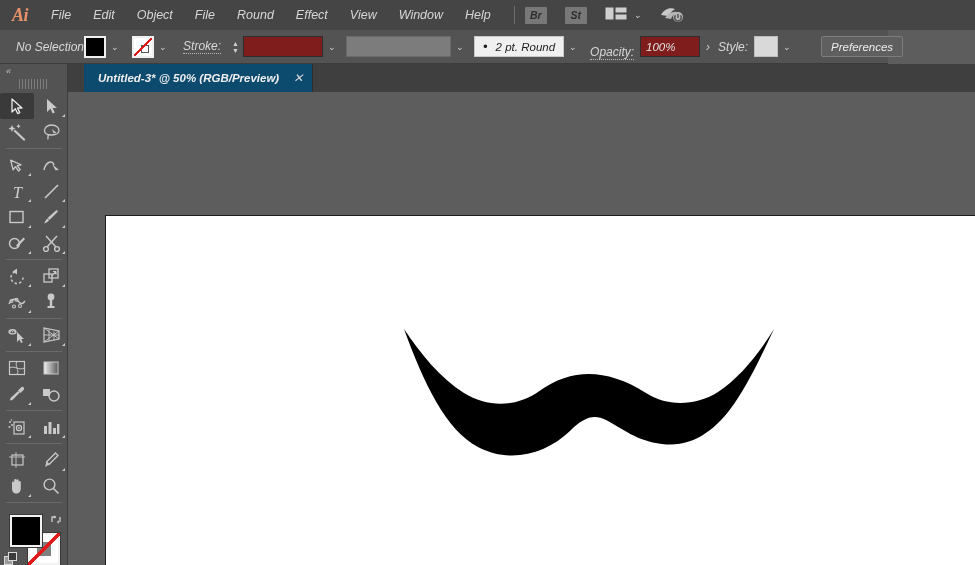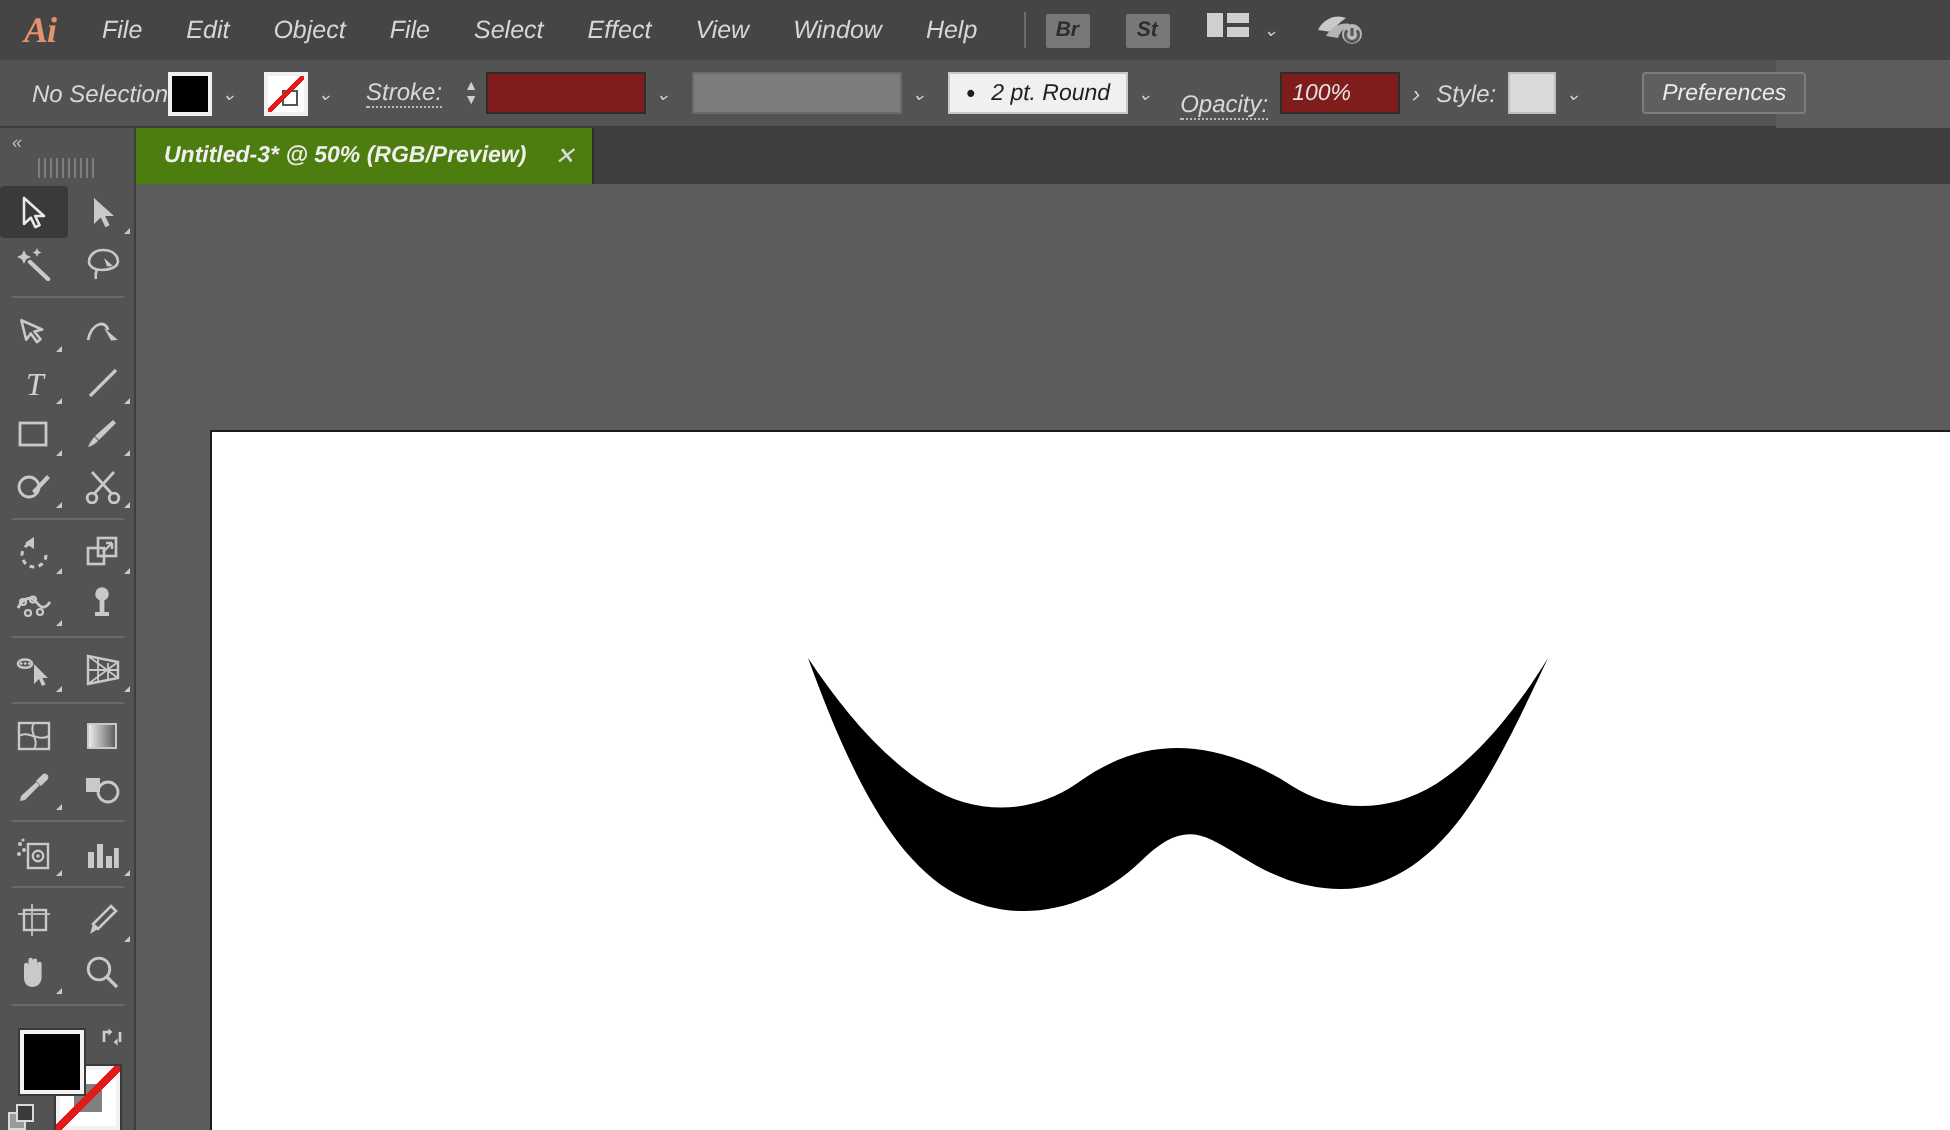--- a/index.html
+++ b/index.html
@@ -97,22 +97,22 @@
     white-space: nowrap;
   }
   .arrow-right { color:#d2d2d2; font-size: 12px; padding: 0 6px; }
 
   
   .tabbar {
     position: absolute; top: 64px; left: 68px; width: 907px; height: 28px;
     background: #3f3f3f;
   }
   .doctab {
-    position: absolute; left: 0; top: 0; height: 28px;
-    background: #4d7c0f; border-right: 1px solid #2e2e2e;
+    position: absolute; left: 16px; top: 0; height: 28px;
+    background: #0c4a6e; border-right: 1px solid #2e2e2e;
     display: flex; align-items: center; padding: 0 9px 0 14px;
   }
   .doctab-title { color: #efefef; font-size: 11.5px; font-weight: bold; white-space: nowrap; }
   .tab-close { color:#d9d9d9; font-size: 12px; margin-left: 14px; line-height: 1; }
 
   
   .toolbar {
     position: absolute; top: 64px; left: 0; width: 68px; height: 501px;
     background: #535353; border-right: 1px solid #3d3d3d;
   }
@@ -178,21 +178,21 @@
 
 <div class="app">
 
   <div class="menubar">
     <div class="ai-logo">Ai</div>
 
     <div class="menu-item">File</div>
     <div class="menu-item">Edit</div>
     <div class="menu-item">Object</div>
     <div class="menu-item">File</div>
-    <div class="menu-item">Select</div>
+    <div class="menu-item">Round</div>
     <div class="menu-item">Effect</div>
     <div class="menu-item">View</div>
     <div class="menu-item">Window</div>
     <div class="menu-item">Help</div>
 
     <div class="menu-sep"></div>
 
     <div class="badge-btn">Br</div>
     <div class="badge-btn">St</div>
 

